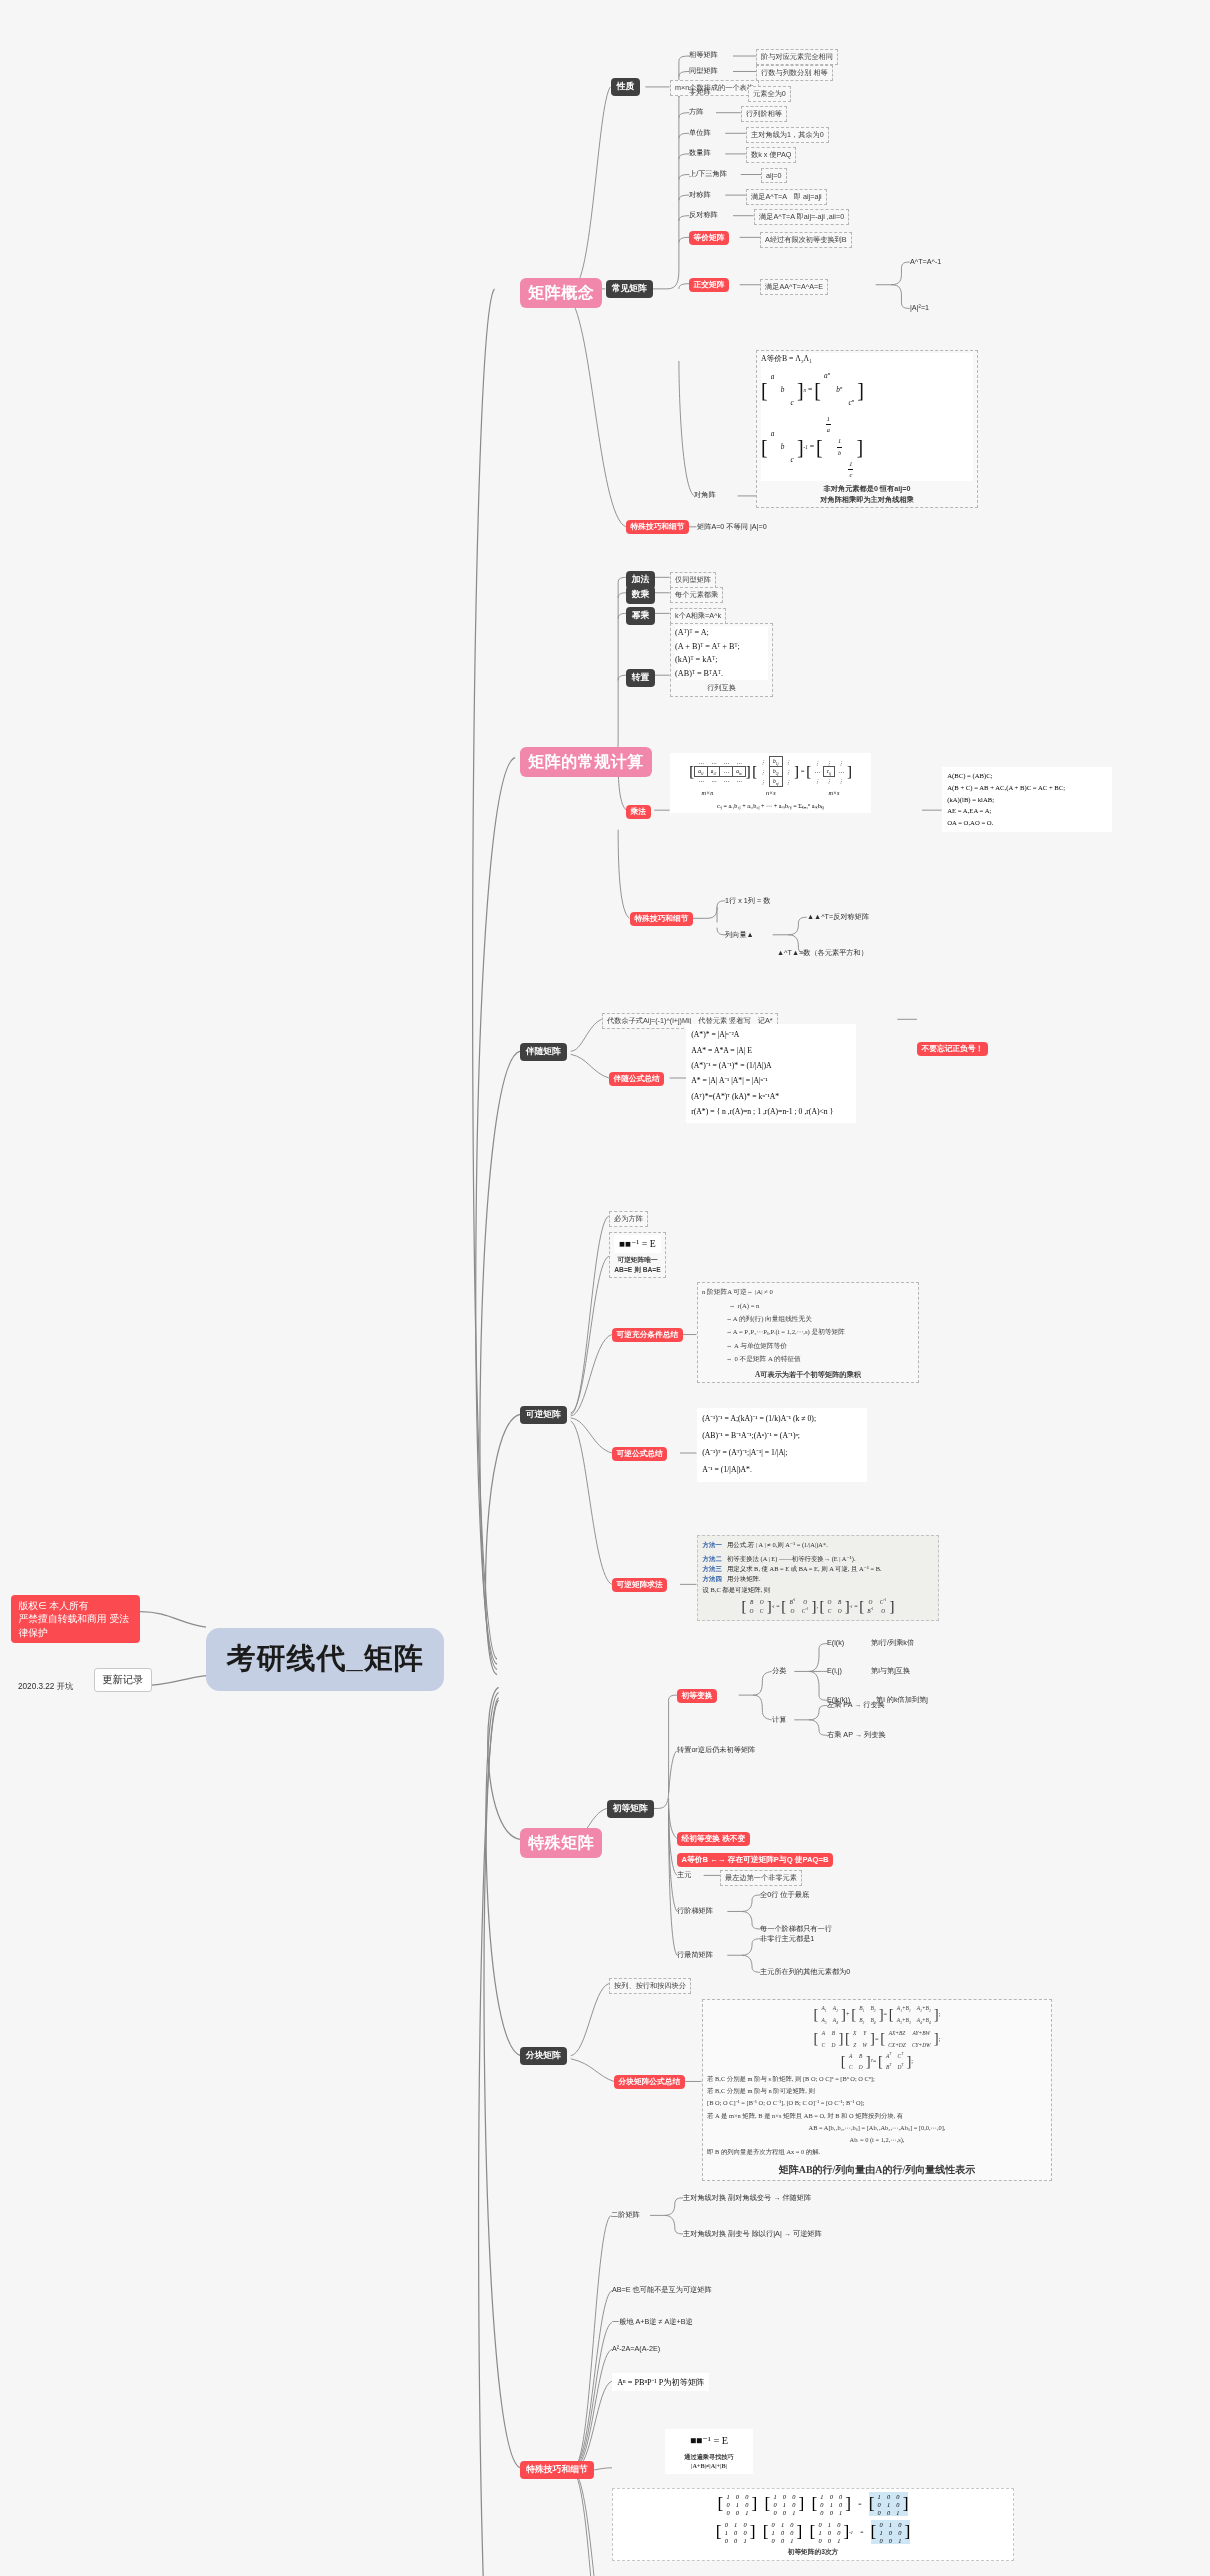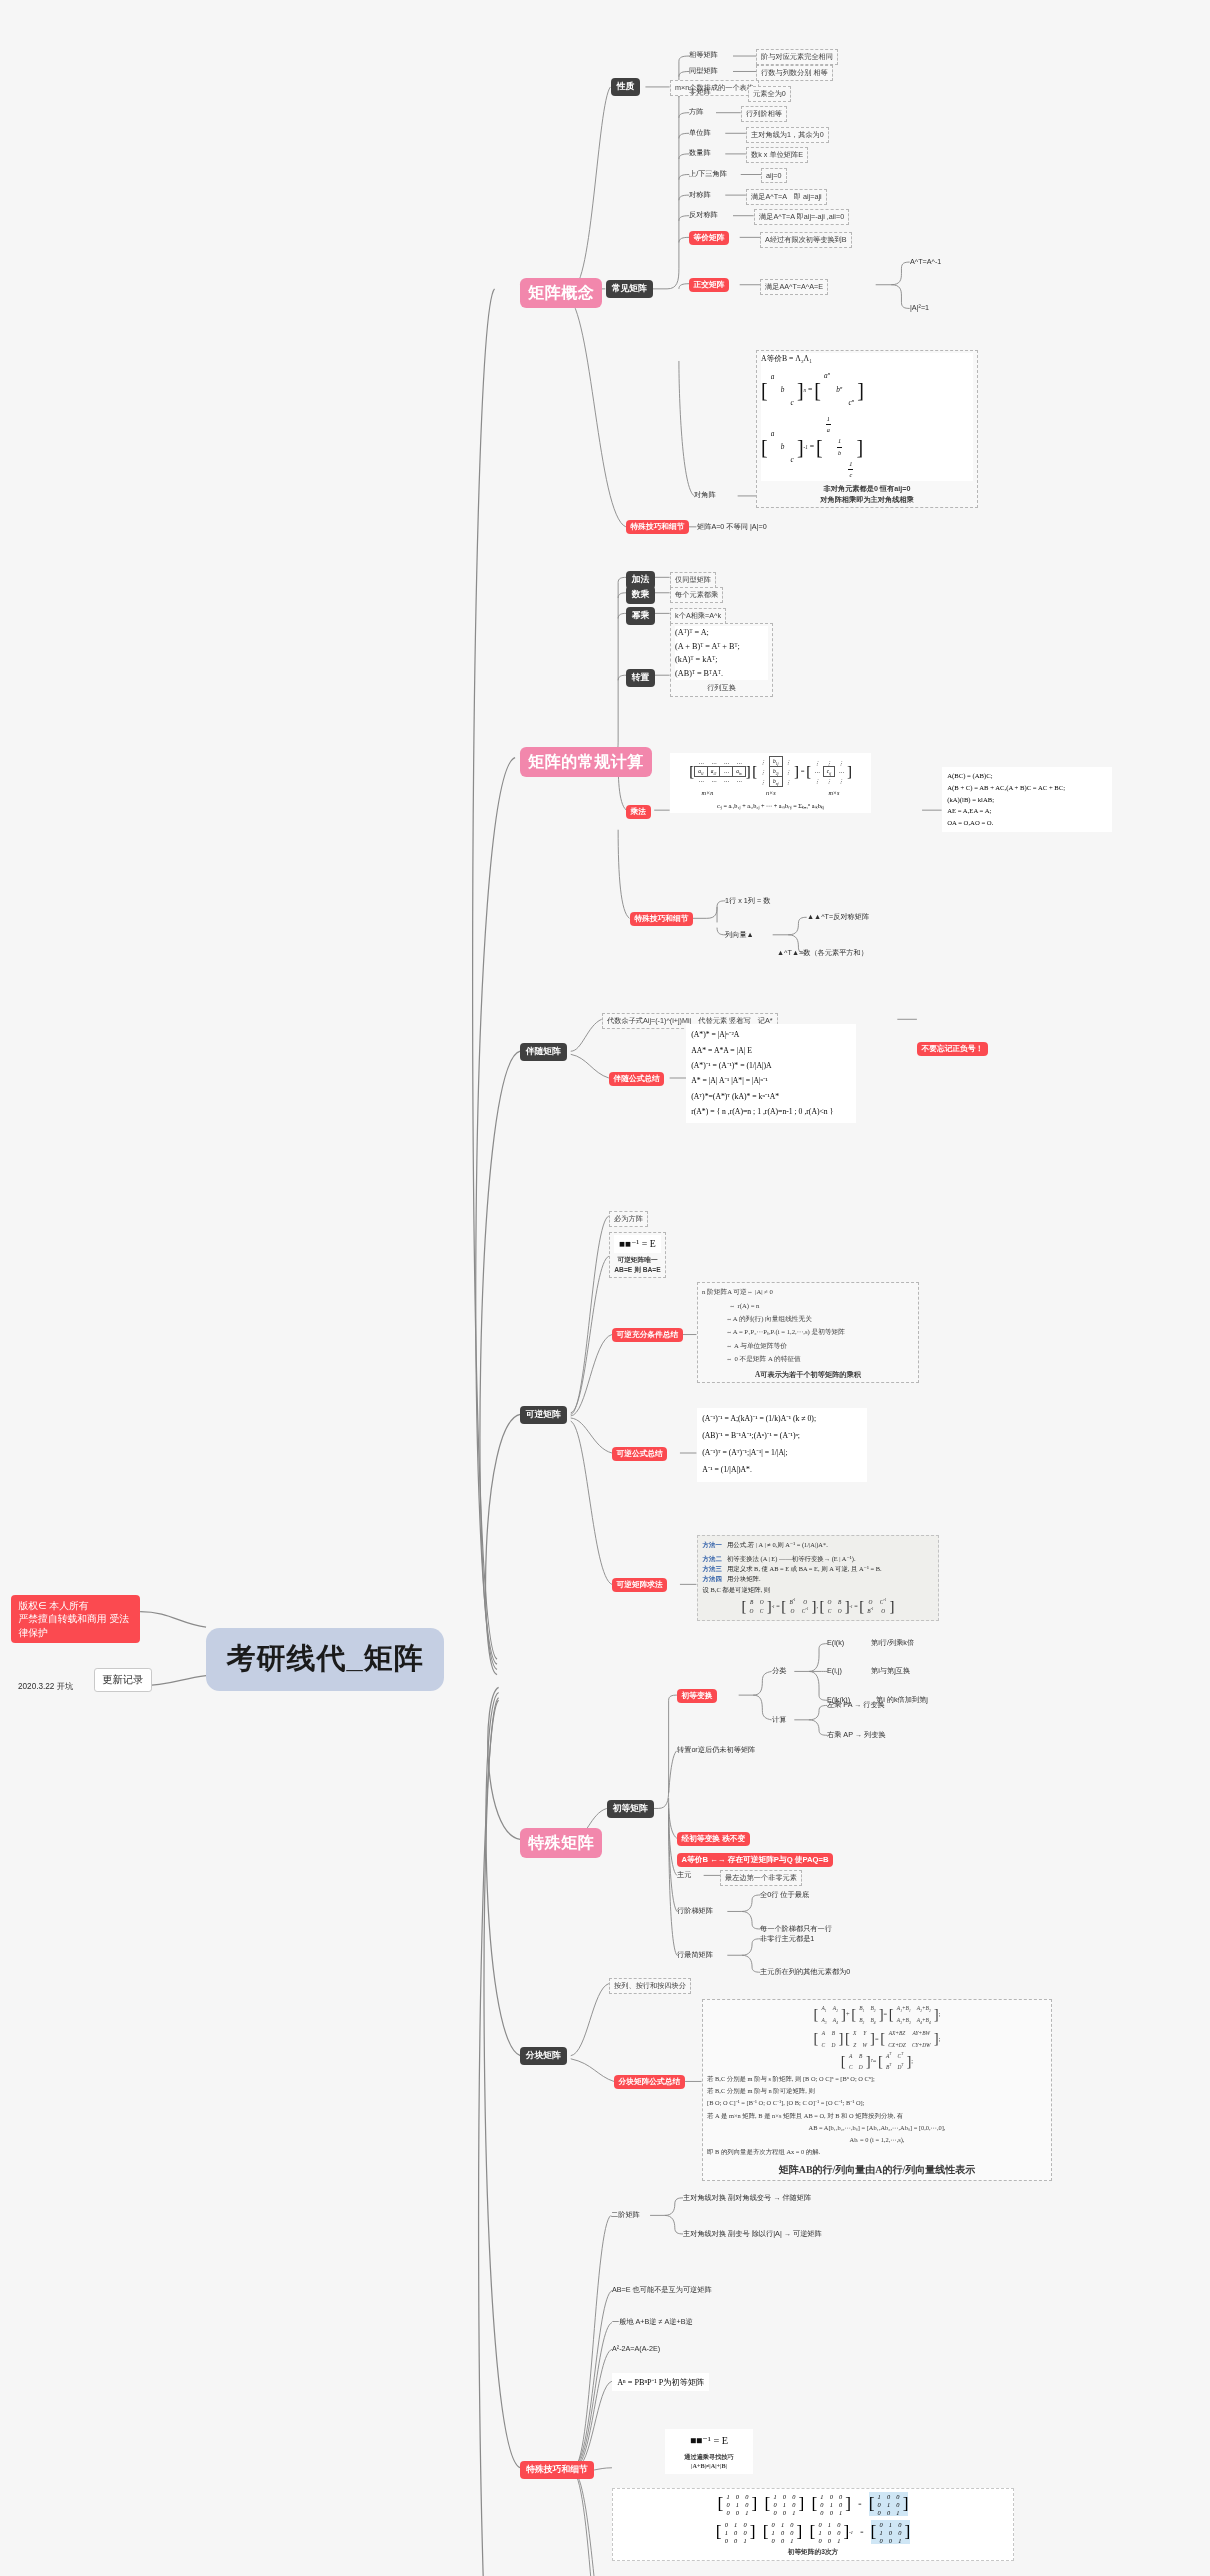--- a/index.html
+++ b/index.html
@@ -299,21 +299,21 @@
 <div class="node plain" style="left:689px; top:87px;">零矩阵</div>
 <div class="node dash" style="left:748px; top:86px;">元素全为0</div>
 
 <div class="node plain" style="left:689px; top:107px;">方阵</div>
 <div class="node dash" style="left:741px; top:106px;">行列阶相等</div>
 
 <div class="node plain" style="left:689px; top:128px;">单位阵</div>
 <div class="node dash" style="left:746px; top:127px;">主对角线为1，其余为0</div>
 
 <div class="node plain" style="left:689px; top:148px;">数量阵</div>
-<div class="node dash" style="left:746px; top:147px;">数k x 单位矩阵E</div>
+<div class="node dash" style="left:746px; top:147px;">数k x 使PAQ</div>
 
 <div class="node plain" style="left:689px; top:169px;">上/下三角阵</div>
 <div class="node dash" style="left:761px; top:168px;">aij=0</div>
 
 <div class="node plain" style="left:689px; top:190px;">对称阵</div>
 <div class="node dash" style="left:746px; top:189px;">满足A^T=A　即 aij=aji</div>
 
 <div class="node plain" style="left:689px; top:210px;">反对称阵</div>
 <div class="node dash" style="left:754px; top:209px;">满足A^T=A 即aij=-aji ,aii=0</div>
 

